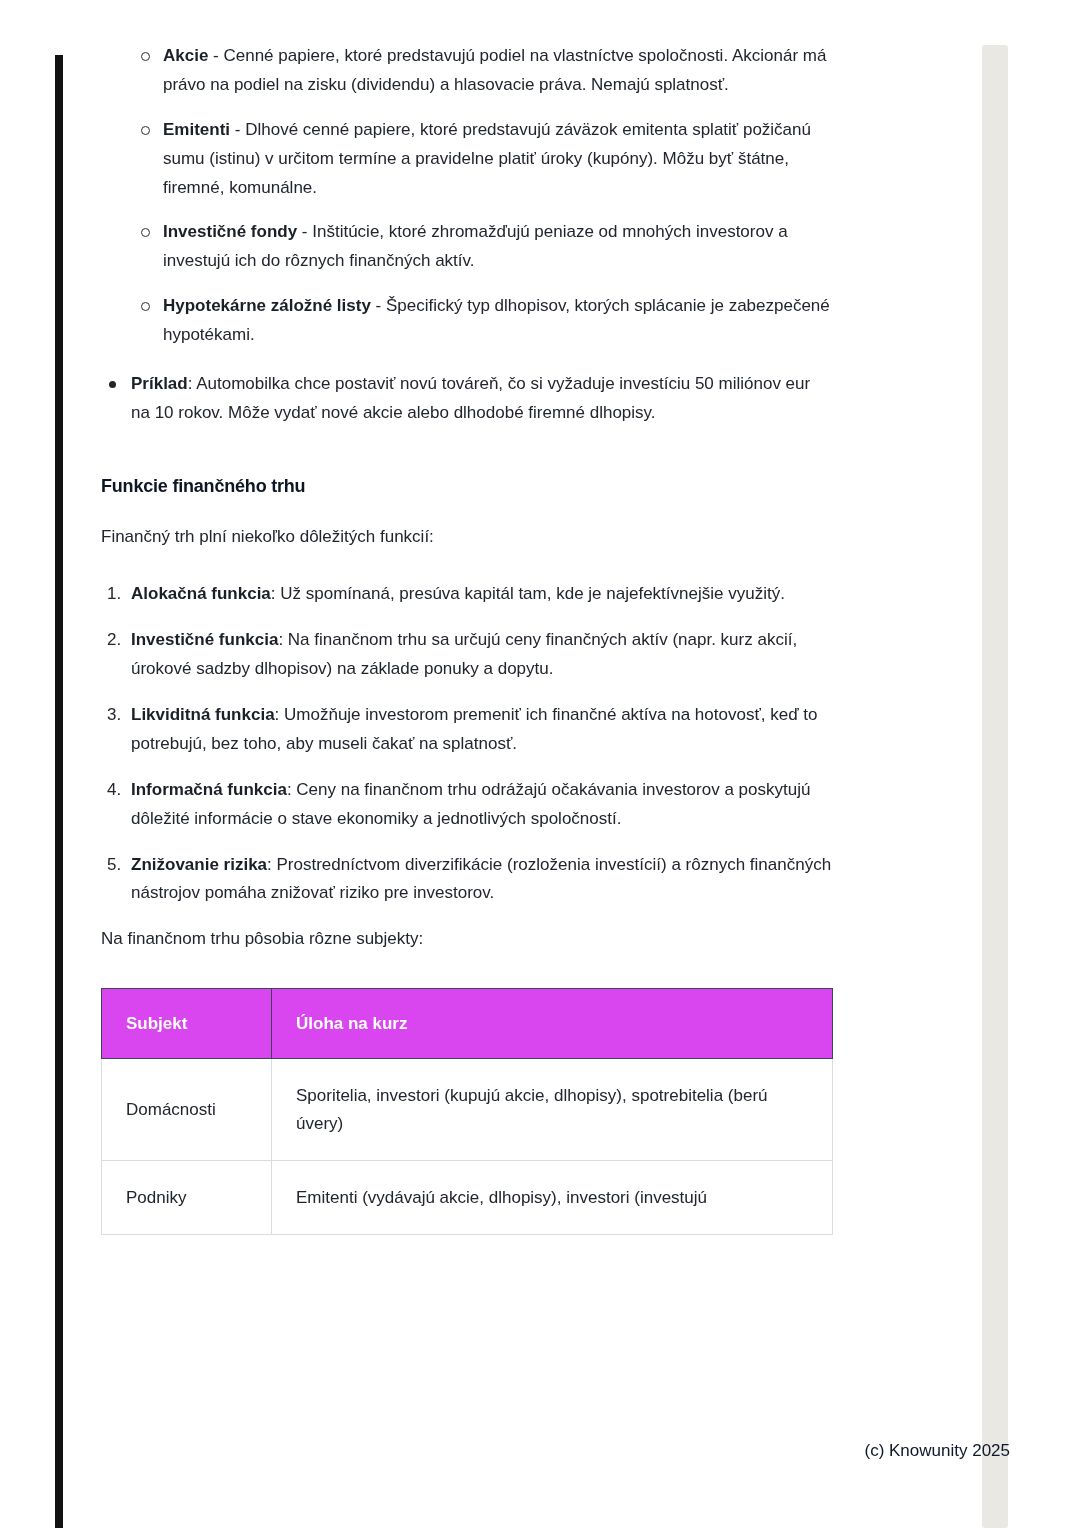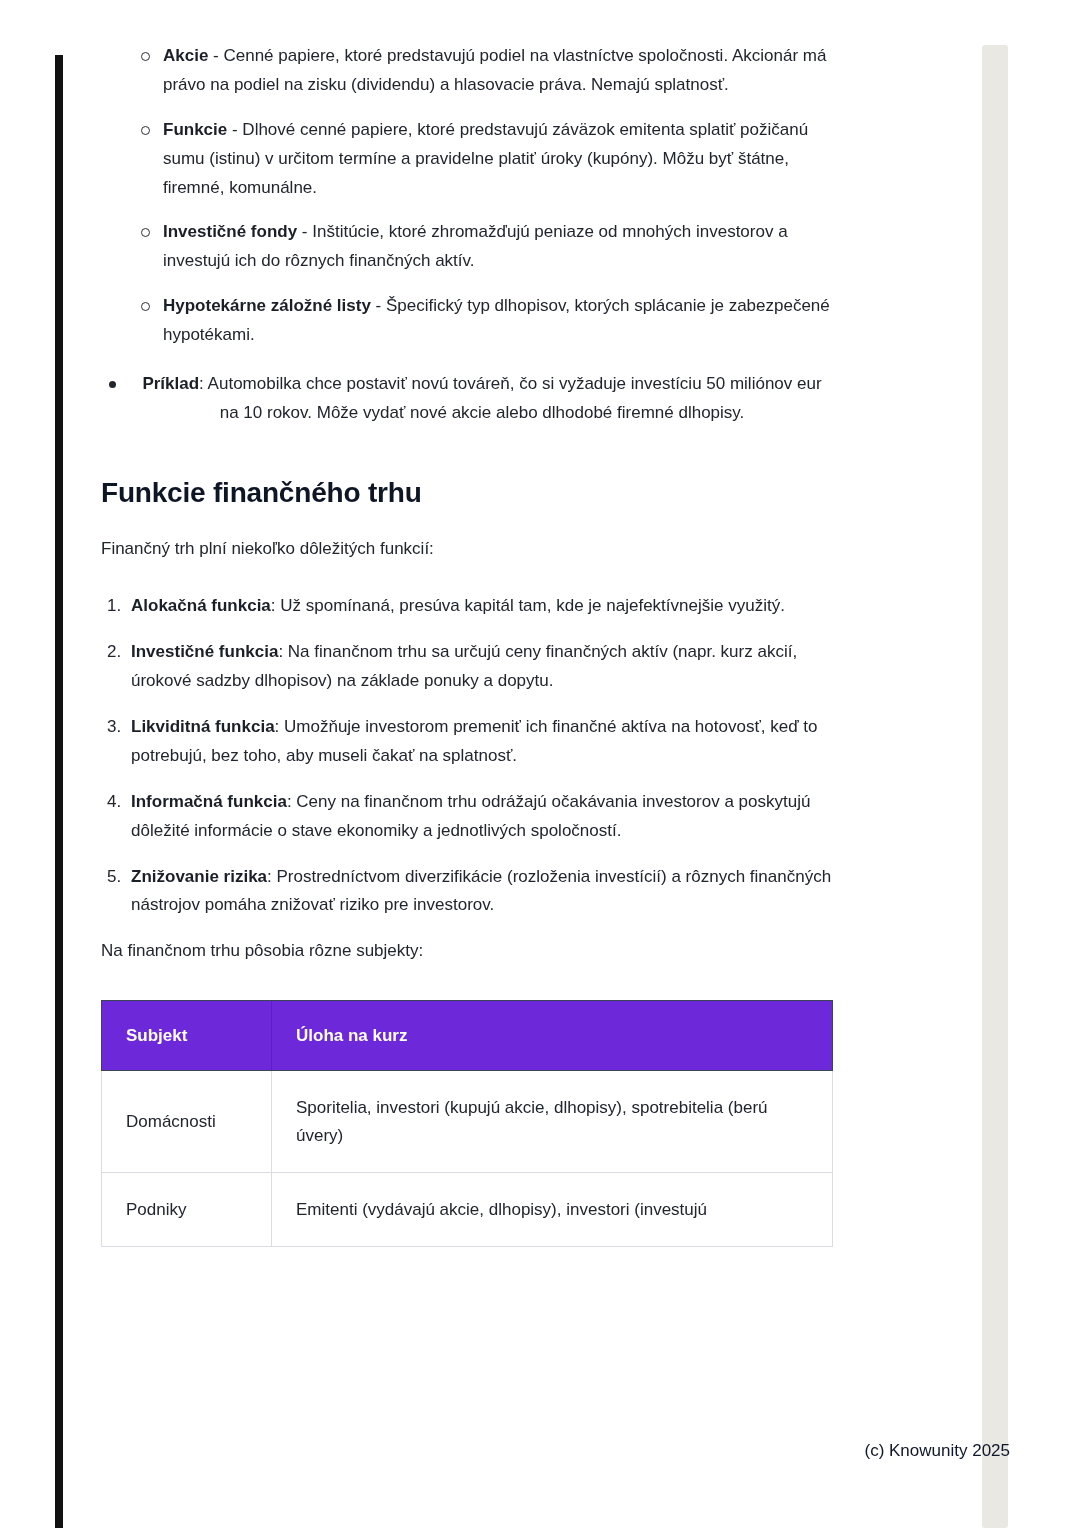--- a/index.html
+++ b/index.html
@@ -24,43 +24,43 @@
     position: absolute; left: 95px; top: 42px; width: 732px;
     font-size: 17px; line-height: 1.7; margin-left: 6px;
   }
   ul, ol { list-style: none; margin: 0; padding: 0; }
 
   .sub-item { position: relative; padding-left: 62px; margin-bottom: 16px; }
   .circle-marker {
     position: absolute; left: 40px; top: 10px; width: 9px; height: 9px;
     border: 1.6px solid #2b303a; border-radius: 50%;
   }
-  .main-item { position: relative; padding-left: 30px; margin-top: 20px; text-align: center; }
+  .main-item { position: relative; padding-left: 30px; margin-top: 20px; }
   .disc-marker {
     position: absolute; left: 8px; top: 11px; width: 7px; height: 7px;
     background: #21252e; border-radius: 50%;
   }
   .num-item { position: relative; padding-left: 30px; margin-bottom: 17px; }
   .num { position: absolute; left: 6px; }
 
   strong { font-weight: 700; color: #1a1f28; }
 
   h2.section-heading {
-    font-size: 28px; font-weight: 700; color: #0e1524;
+    font-size: 18px; font-weight: 700; color: #0e1524;
     letter-spacing: -0.2px; line-height: 1.2;
     margin: 48px 0 26px 0;
   }
   p.section-intro { margin: 0 0 28px 0; }
 
   table.subjects-table {
     border-collapse: collapse; width: 732px; margin-top: 34px;
     font-size: 17px; line-height: 1.6;
   }
   table.subjects-table th {
-    background: #6d28d9; color: #ffffff; text-align: left;
+    background: #d946ef; color: #ffffff; text-align: left;
     font-weight: 700; padding: 21px 24px;
     border: 1px solid #3a4654;
   }
   table.subjects-table td {
     border: 1px solid #d9dce1; padding: 23px 24px;
     vertical-align: middle; color: #21252e;
   }
   .col-subject { width: 170px; }
 
   .watermark {
@@ -76,21 +76,21 @@
 
 <div class="content">
 
   <ul>
     <li class="sub-item">
       <span class="circle-marker"></span>
       <strong>Akcie</strong><span> - Cenné papiere, ktoré predstavujú podiel na vlastníctve spoločnosti. Akcionár má právo na podiel na zisku (dividendu) a hlasovacie práva. Nemajú splatnosť.</span>
     </li>
     <li class="sub-item">
       <span class="circle-marker"></span>
-      <strong>Funkcie</strong><span> - Dlhové cenné papiere, ktoré predstavujú záväzok emitenta splatiť požičanú sumu (istinu) v určitom termíne a pravidelne platiť úroky (kupóny). Môžu byť štátne, firemné, komunálne.</span>
+      <strong>Emitenti</strong><span> - Dlhové cenné papiere, ktoré predstavujú záväzok emitenta splatiť požičanú sumu (istinu) v určitom termíne a pravidelne platiť úroky (kupóny). Môžu byť štátne, firemné, komunálne.</span>
     </li>
     <li class="sub-item">
       <span class="circle-marker"></span>
       <strong>Investičné fondy</strong><span> - Inštitúcie, ktoré zhromažďujú peniaze od mnohých investorov a investujú ich do rôznych finančných aktív.</span>
     </li>
     <li class="sub-item">
       <span class="circle-marker"></span>
       <strong>Hypotekárne záložné listy</strong><span> - Špecifický typ dlhopisov, ktorých splácanie je zabezpečené hypotékami.</span>
     </li>
   </ul>

